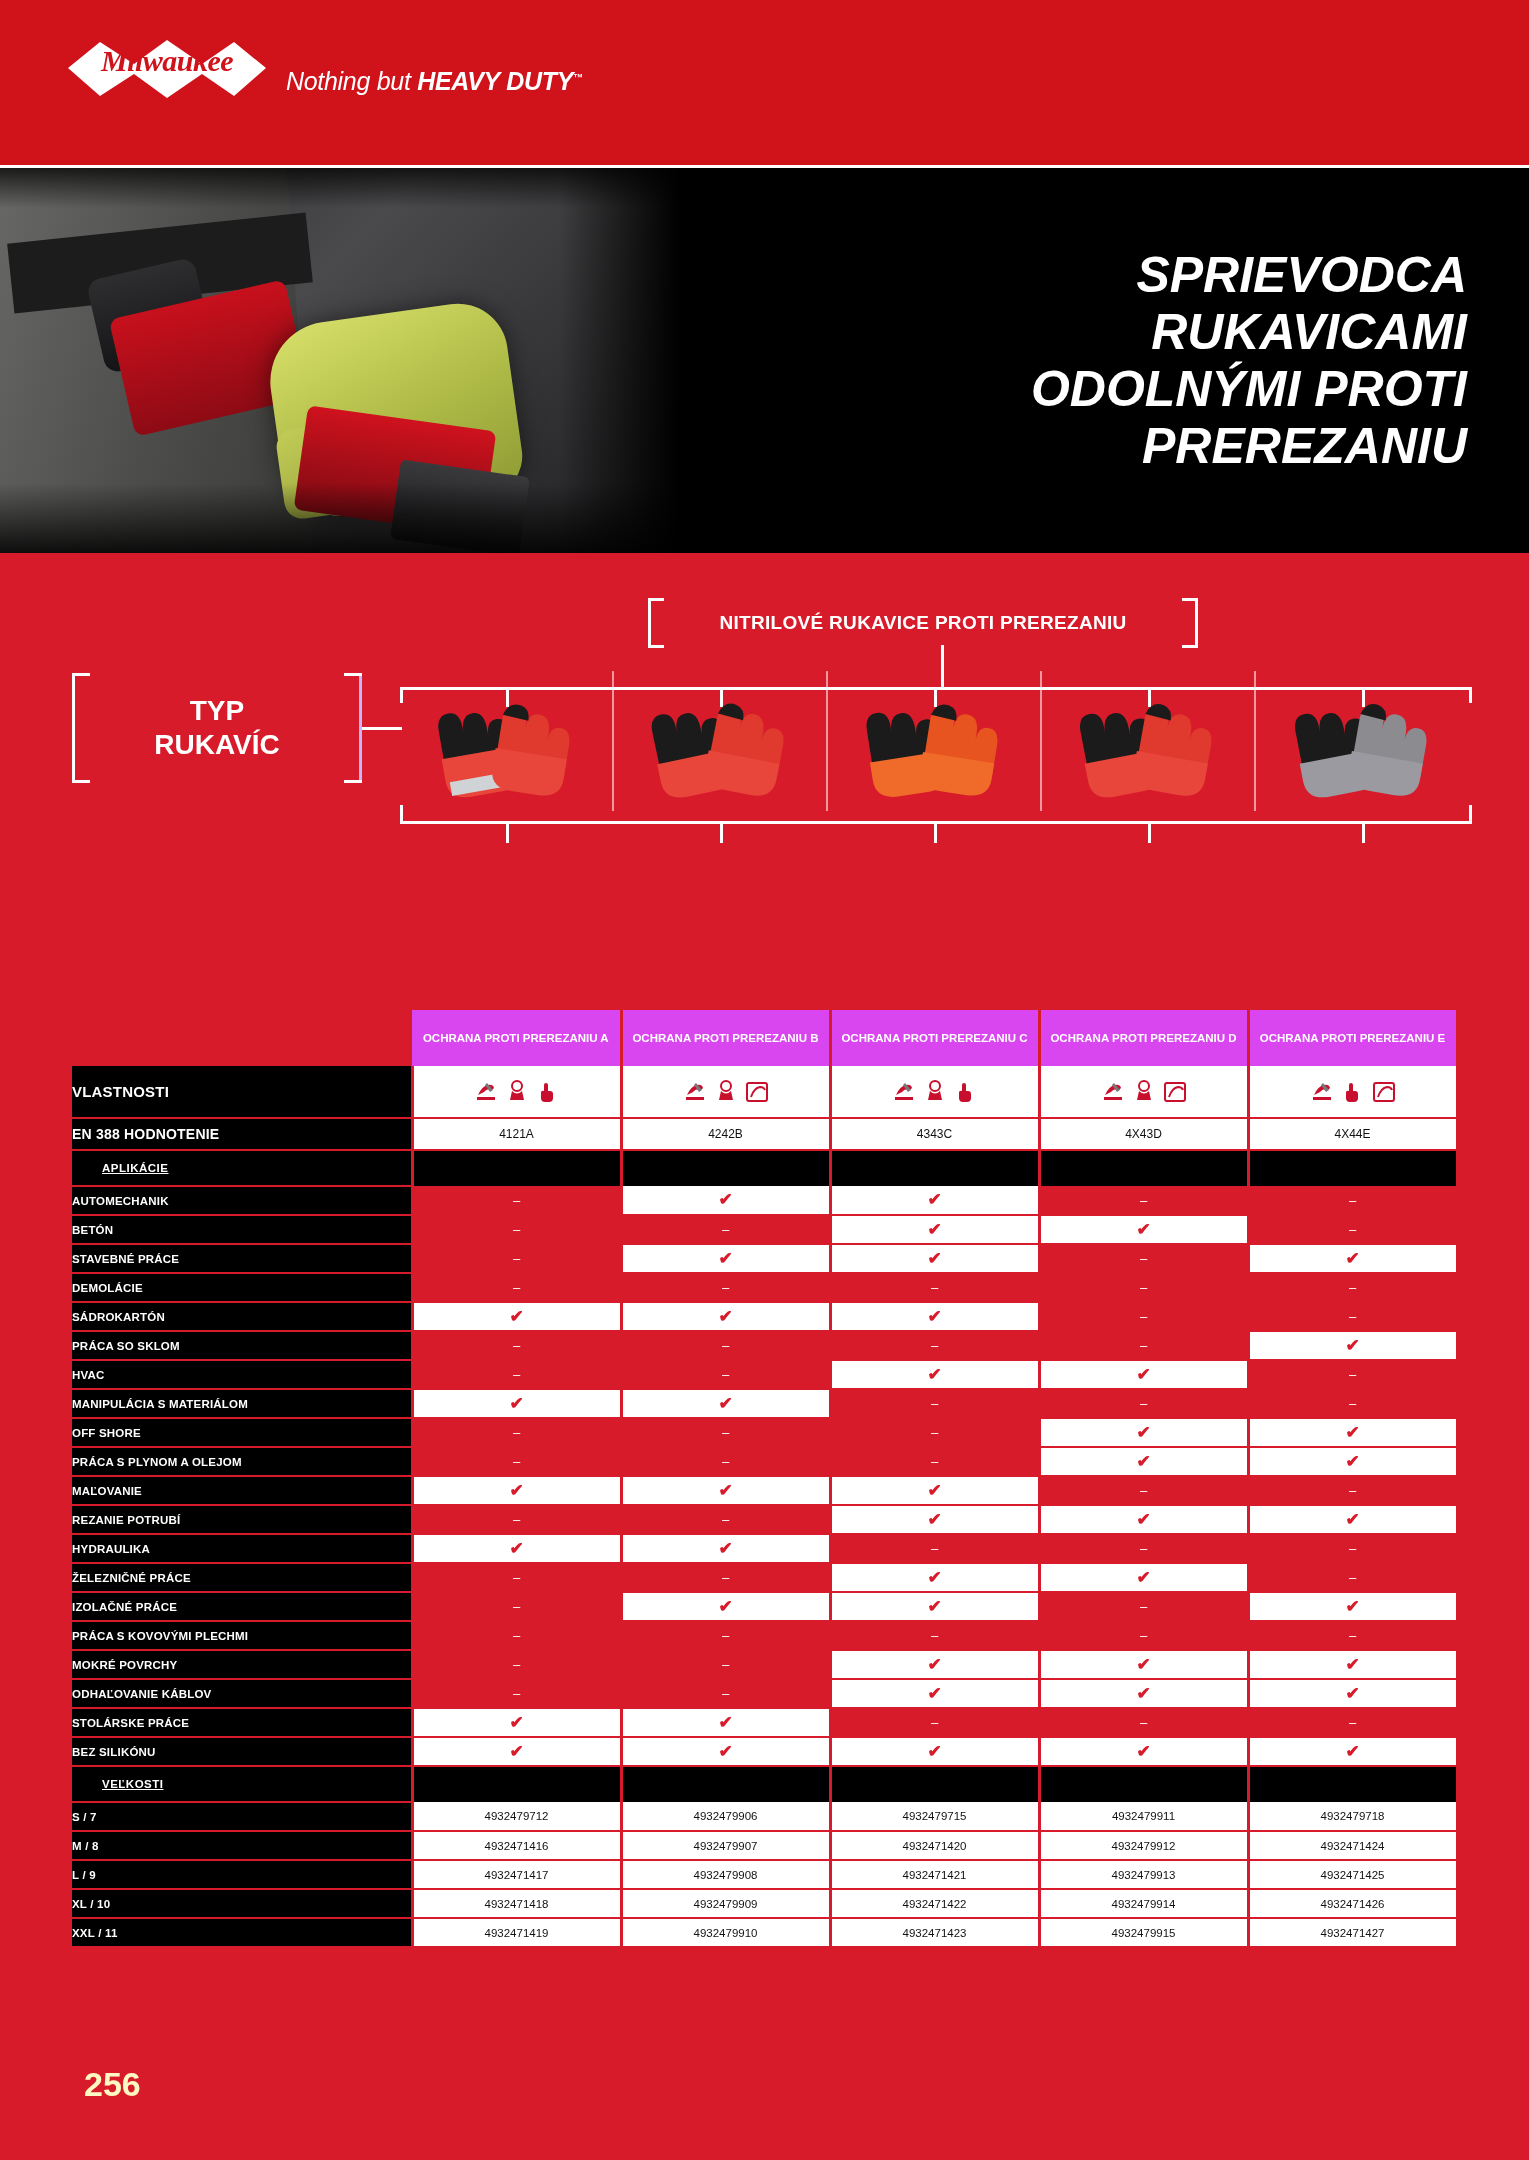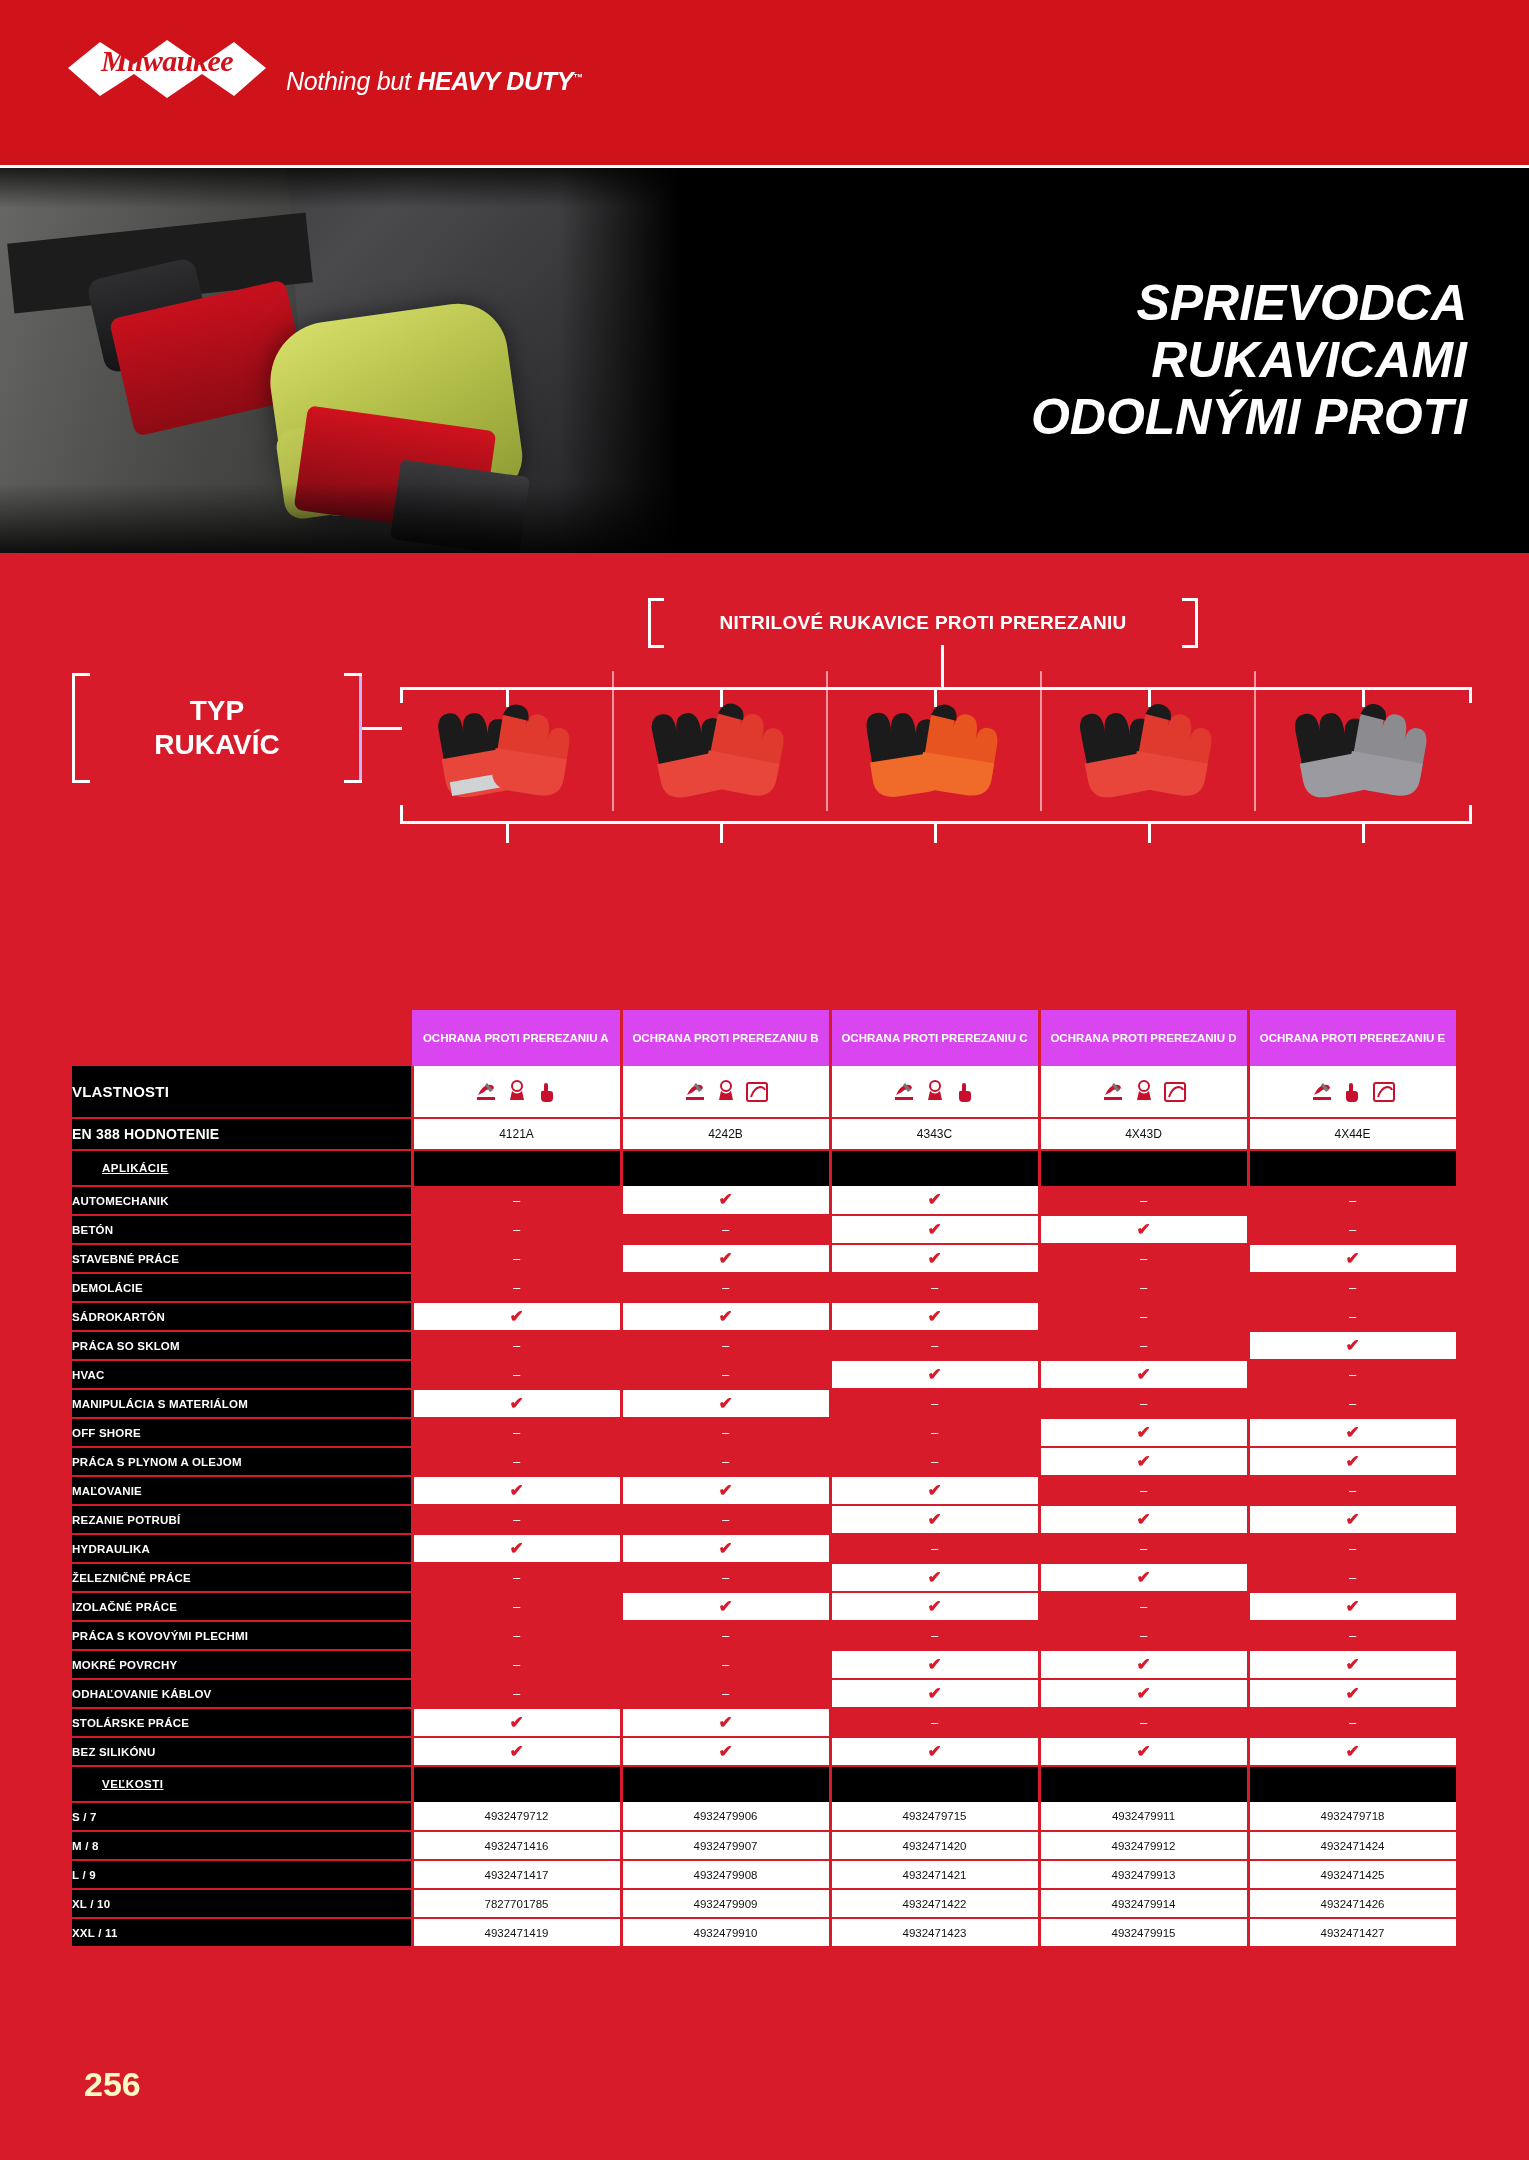--- a/index.html
+++ b/index.html
@@ -283,20 +283,21 @@
     <div class="ph ph-tool2"></div>
     <div class="ph ph-batt"></div>
     <div class="ph ph-dark-top"></div>
     <div class="ph ph-dark-bottom"></div>
     <div class="ph ph-right-fade"></div>
   </div>
   <div class="hero-title">
     <div class="line">SPRIEVODCA</div>
     <div class="line">RUKAVICAMI</div>
     <div class="line">ODOLNÝMI PROTI</div>
+    <div class="line">PREREZANIU</div>
   </div>
 </div>
 
 <div class="diagram">
 
   <div class="nitril-box">
     <span>NITRILOVÉ RUKAVICE PROTI PREREZANIU</span>
     <span class="bl"></span>
       <span class="br"></span>
   </div>
@@ -755,21 +756,21 @@
         <tr>
           <td class="lbl">L / 9</td>
           <td class="val num">4932471417</td>
           <td class="val num">4932479908</td>
           <td class="val num">4932471421</td>
           <td class="val num">4932479913</td>
           <td class="val num">4932471425</td>
         </tr>
         <tr>
           <td class="lbl">XL / 10</td>
-          <td class="val num">7827701785</td>
+          <td class="val num">4932471418</td>
           <td class="val num">4932479909</td>
           <td class="val num">4932471422</td>
           <td class="val num">4932479914</td>
           <td class="val num">4932471426</td>
         </tr>
         <tr>
           <td class="lbl">XXL / 11</td>
           <td class="val num">4932471419</td>
           <td class="val num">4932479910</td>
           <td class="val num">4932471423</td>

